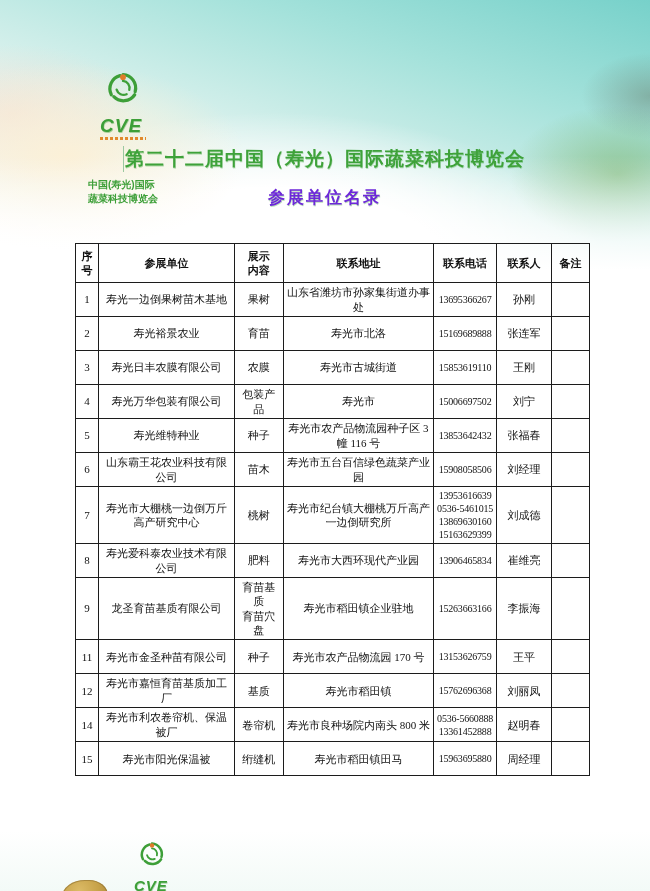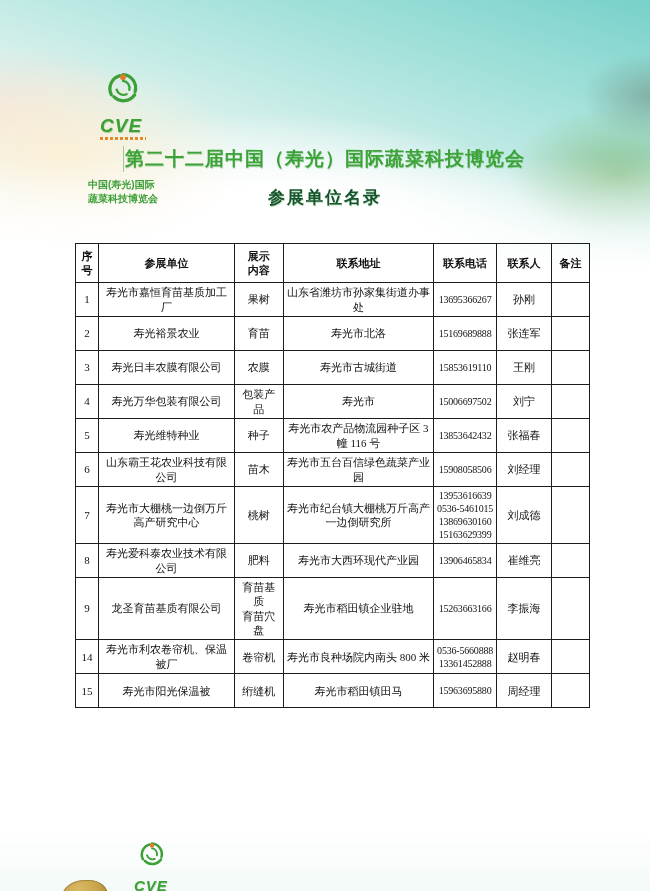--- a/index.html
+++ b/index.html
@@ -41,21 +41,21 @@
   .footer .logo-divider{height:20px;}
   .footer .logo-subline{width:36px;}
   
   .page-header{position:absolute;top:70px;left:88px;z-index:2;}
   .titles{position:absolute;top:146px;left:0;width:650px;text-align:center;z-index:2;}
   .title-main{
     color:#3ea23a;font-weight:bold;font-size:19px;letter-spacing:1px;
     text-shadow:0.5px 0.5px 0 rgba(62,162,58,.35);
   }
   .title-sub{
-    color:#14532d;font-weight:bold;font-size:17px;letter-spacing:2px;margin-top:14px;
+    color:#6d28d9;font-weight:bold;font-size:17px;letter-spacing:2px;margin-top:14px;
     text-shadow:0.5px 0.5px 0 rgba(62,162,58,.35);
   }
   
   .table-wrap{position:absolute;top:243px;left:75px;z-index:2;}
   table.roster{
     border-collapse:collapse;table-layout:fixed;width:515px;
     font-family:"Liberation Serif","DejaVu Serif",serif;color:#111;
   }
   .roster th,.roster td{
     border:1px solid #1c1c1c;text-align:center;vertical-align:middle;
@@ -130,21 +130,21 @@
 内容</th>
         <th>联系地址</th>
         <th>联系电话</th>
         <th>联系人</th>
         <th>备注</th>
       </tr>
     </thead>
     <tbody>
   <tr>
     <td class="cell-no">1</td>
-    <td class="cell-company">寿光市嘉恒育苗基质加工厂</td>
+    <td class="cell-company">寿光一边倒果树苗木基地</td>
     <td class="cell-content">果树</td>
     <td class="cell-address">山东省潍坊市孙家集街道办事处</td>
     <td class="cell-phone">13695366267</td>
     <td class="cell-contact">孙刚</td>
     <td class="cell-note"></td>
   </tr>
 
   <tr>
     <td class="cell-no">2</td>
     <td class="cell-company">寿光裕景农业</td>
@@ -223,21 +223,39 @@
     <td class="cell-company">龙圣育苗基质有限公司</td>
     <td class="cell-content">育苗基质
 育苗穴盘</td>
     <td class="cell-address">寿光市稻田镇企业驻地</td>
     <td class="cell-phone">15263663166</td>
     <td class="cell-contact">李振海</td>
     <td class="cell-note"></td>
   </tr>
 
 
-
+  <tr>
+    <td class="cell-no">11</td>
+    <td class="cell-company">寿光市金圣种苗有限公司</td>
+    <td class="cell-content">种子</td>
+    <td class="cell-address">寿光市农产品物流园 170 号</td>
+    <td class="cell-phone">13153626759</td>
+    <td class="cell-contact">王平</td>
+    <td class="cell-note"></td>
+  </tr>
+
+  <tr>
+    <td class="cell-no">12</td>
+    <td class="cell-company">寿光市嘉恒育苗基质加工厂</td>
+    <td class="cell-content">基质</td>
+    <td class="cell-address">寿光市稻田镇</td>
+    <td class="cell-phone">15762696368</td>
+    <td class="cell-contact">刘丽凤</td>
+    <td class="cell-note"></td>
+  </tr>
 
 
   <tr>
     <td class="cell-no">14</td>
     <td class="cell-company">寿光市利农卷帘机、保温被厂</td>
     <td class="cell-content">卷帘机</td>
     <td class="cell-address">寿光市良种场院内南头 800 米</td>
     <td class="cell-phone">0536-5660888
 13361452888</td>
     <td class="cell-contact">赵明春</td>

